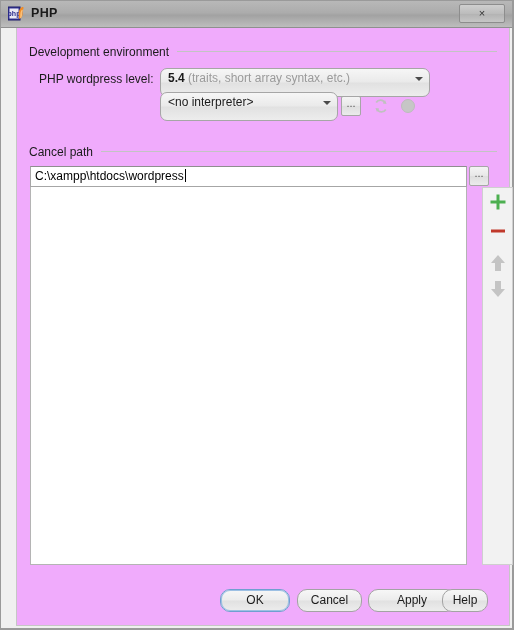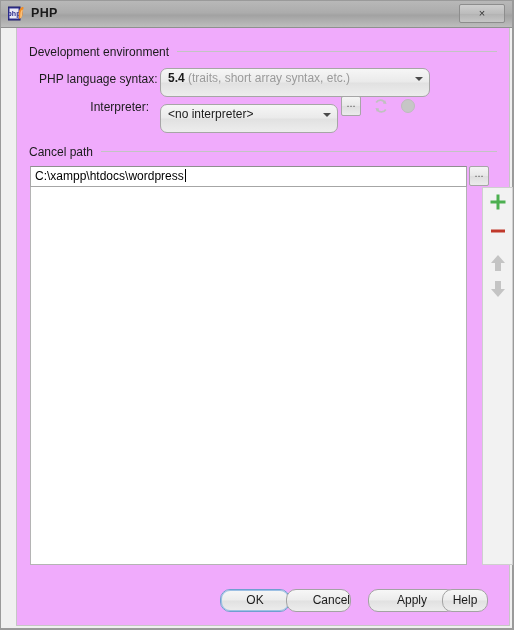--- a/index.html
+++ b/index.html
@@ -251,30 +251,29 @@
     <div class="close-btn">×</div>
   </div>
 
   <div class="client">
 
     <div class="group-header" style="top:16px;">
       <span class="gh-label">Development environment</span>
       <div class="gh-line"></div>
     </div>
 
-    <span class="form-label" style="left:22px; top:44px; width:110px;">PHP language syntax:</span>
+    <span class="form-label" style="left:22px; top:44px; width:110px;">PHP wordpress level:</span>
 
     <div class="combo" style="left:143px; top:40px; width:270px;">
       <span class="combo-text"><b style="font-weight:bold">5.4</b> <span class="combo-hint">(traits, short array syntax, etc.)</span></span>
       <span class="combo-arrow"></span>
     </div>
 
-    <span class="form-label" style="left:36px; top:72px; width:96px;">Interpreter:</span>
-
-    <div class="combo" style="left:143px; top:76px; width:178px;padding-left:17px;">
+
+    <div class="combo" style="left:143px; top:64px; width:178px;padding-left:17px;">
       <span class="combo-text">&lt;no interpreter&gt;</span>
       <span class="combo-arrow"></span>
     </div>
 
     <div class="sq-btn" style="left:324px; top:68px;">...</div>
 
     <span class="icon-refresh" style="left:356px; top:70px;">
       <svg width="16" height="16" viewBox="0 0 16 16">
         <path d="M12 5 A5 5 0 0 0 3.2 4.4" fill="none" stroke="#c0c0c0" stroke-width="1.8"></path>
         <path d="M4 11 A5 5 0 0 0 12.8 11.6" fill="none" stroke="#c0c0c0" stroke-width="1.8"></path>
@@ -324,18 +323,18 @@
       </div>
 
       <div class="tool-btn" style="top:89px;">
         <svg width="24" height="24" viewBox="0 0 24 24">
           <polygon points="12,20 5,12 9,12 9,4 15,4 15,12 19,12" fill="#c4c4c4"></polygon>
         </svg>
       </div>
     </div>
 
     <div class="btn focused" style="left:203px; top:561px; width:70px;">OK</div>
-    <div class="btn" style="left:269px; top:561px; width:65px;text-align:right;">Cancel</div>
+    <div class="btn" style="left:280px; top:561px; width:65px;">Cancel</div>
     <div class="btn" style="left:351px; top:561px; width:88px;">Apply</div>
     <div class="btn" style="left:425px; top:561px; width:46px;">Help</div>
 
   </div>
 </div>
 
 </body></html>

